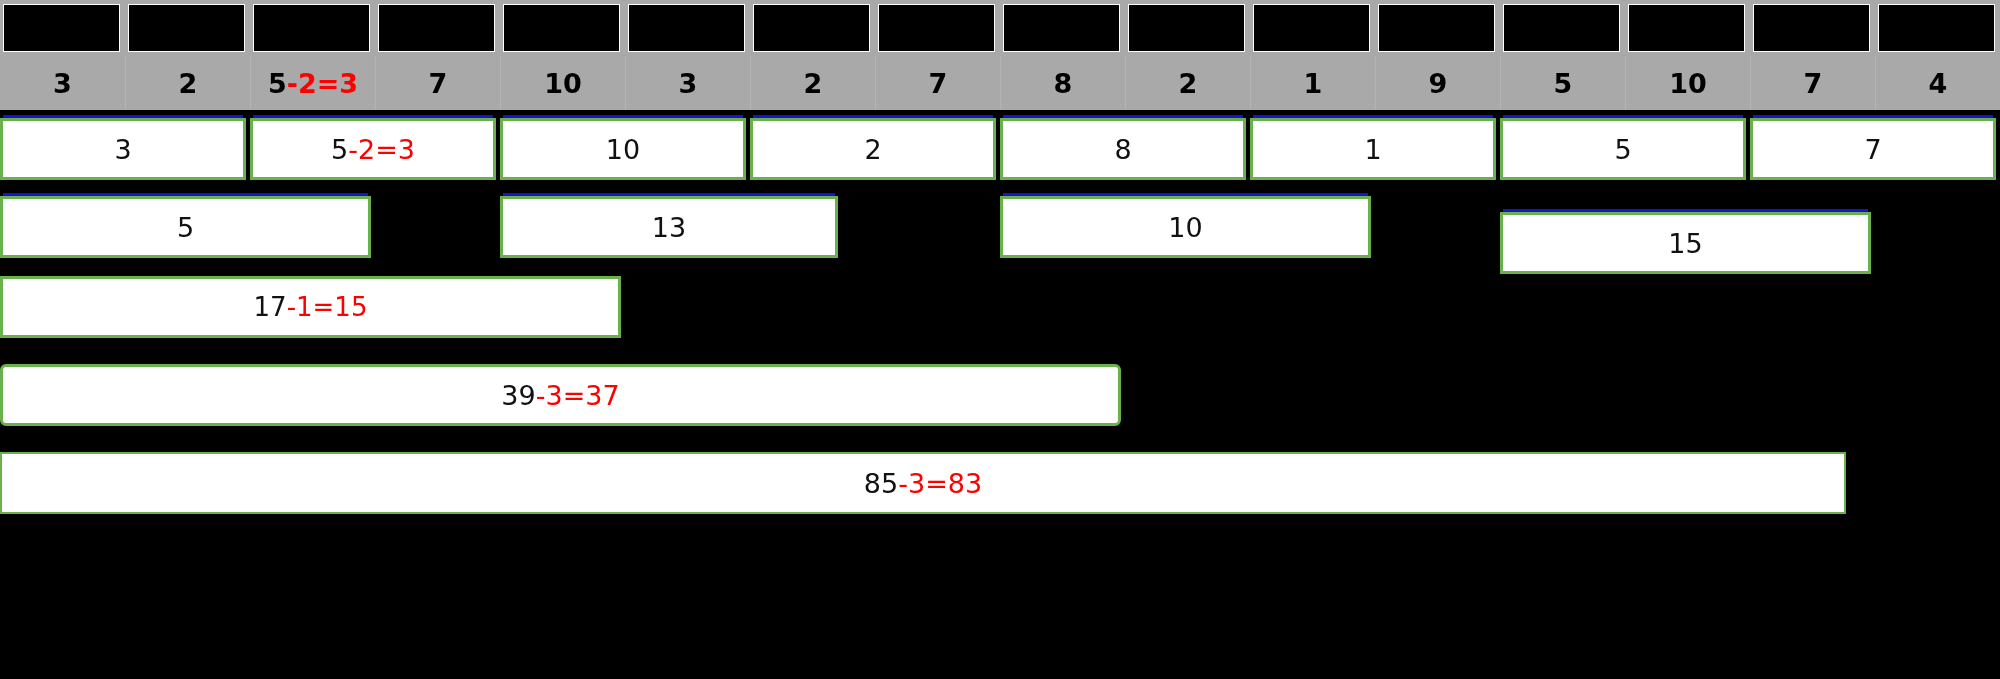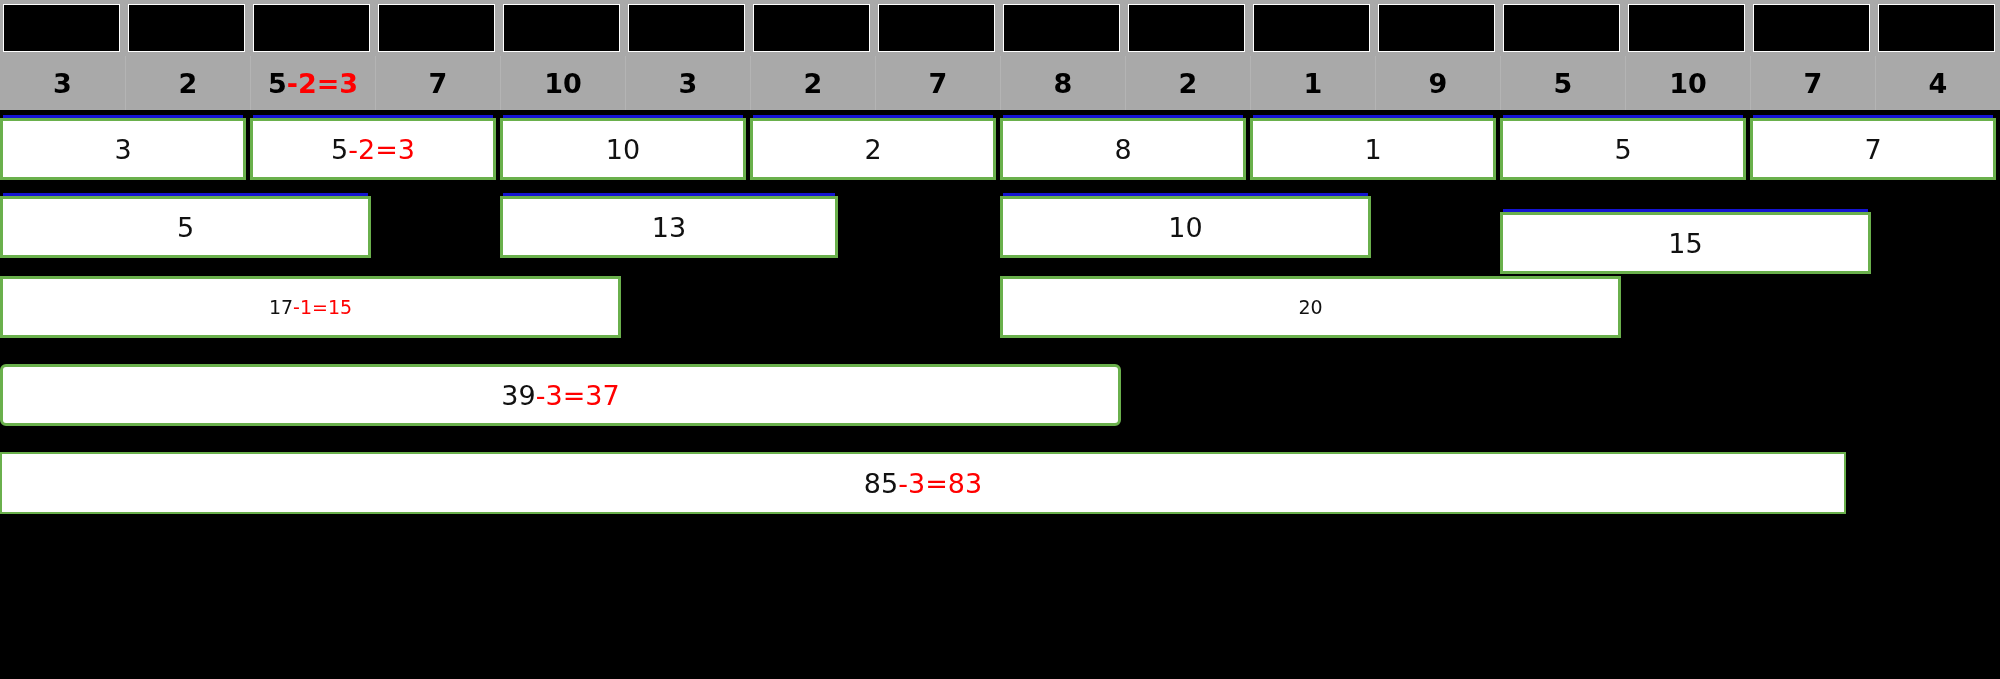--- a/index.html
+++ b/index.html
@@ -30,21 +30,21 @@
         border:3px solid #6ab04c;
         display:flex;align-items:center;justify-content:center;
         font-size:26px;color:#111;white-space:nowrap;}
   .node .op{color:#ff0000;}
   .node::before{content:"";position:absolute;left:0;right:0;top:-6px;
         height:3px;background:#1414d2;}
   .node.noblue::before{display:none;}
 
   .n-lvl2{height:62px;font-size:27px;}
   .n-lvl3{height:62px;font-size:27px;}
-  .n-lvl4{height:62px;font-size:19px;}
+  .n-lvl4{height:62px;font-size:26px;}
   .n-lvl5{height:62px;font-size:27px;}
   .n-lvl6{height:62px;font-size:27px;border-width:2px;}
 </style>
 </head>
 <body>
 
 <div id="stage">
 
   <div class="cellrow">
       <div class="cell" style="left: 3px; width: 117px;"></div>
@@ -156,23 +156,20 @@
       </div>
       <div class="node n-lvl3" style="left: 1500px; width: 371px; top: 16px;">
         <span>15</span>
       </div>
     </div>
     <div style="position: absolute; left: 0px; top: 276px; width: 2000px; height: 66px;">
       <div class="node n-lvl4 noblue" style="left: 0px; width: 621px; top: 0px;">
         <span>17</span>
         <span class="op">-1=15</span>
       </div>
-      <div class="node n-lvl4 noblue" style="left: 1000px; width: 621px; top: 0px;">
-        <span>20</span>
-      </div>
     </div>
     <div style="position: absolute; left: 0px; top: 364px; width: 2000px; height: 66px;">
       <div class="node n-lvl5 noblue" style="left: 0px; width: 1121px; top: 0px; border-radius: 6px;">
         <span>39</span>
         <span class="op">-3=37</span>
       </div>
     </div>
     <div style="position: absolute; left: 0px; top: 452px; width: 2000px; height: 66px;">
       <div class="node n-lvl6 noblue" style="left: 0px; width: 1846px; top: 0px;">
         <span>85</span>

